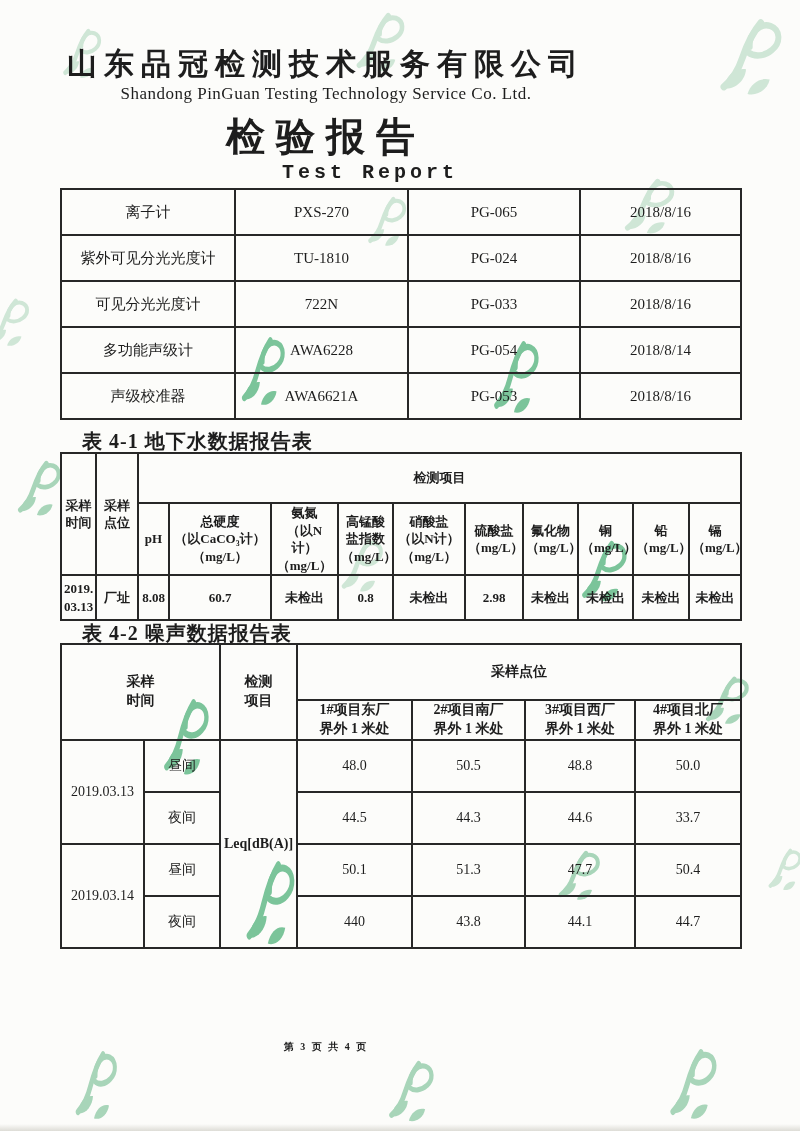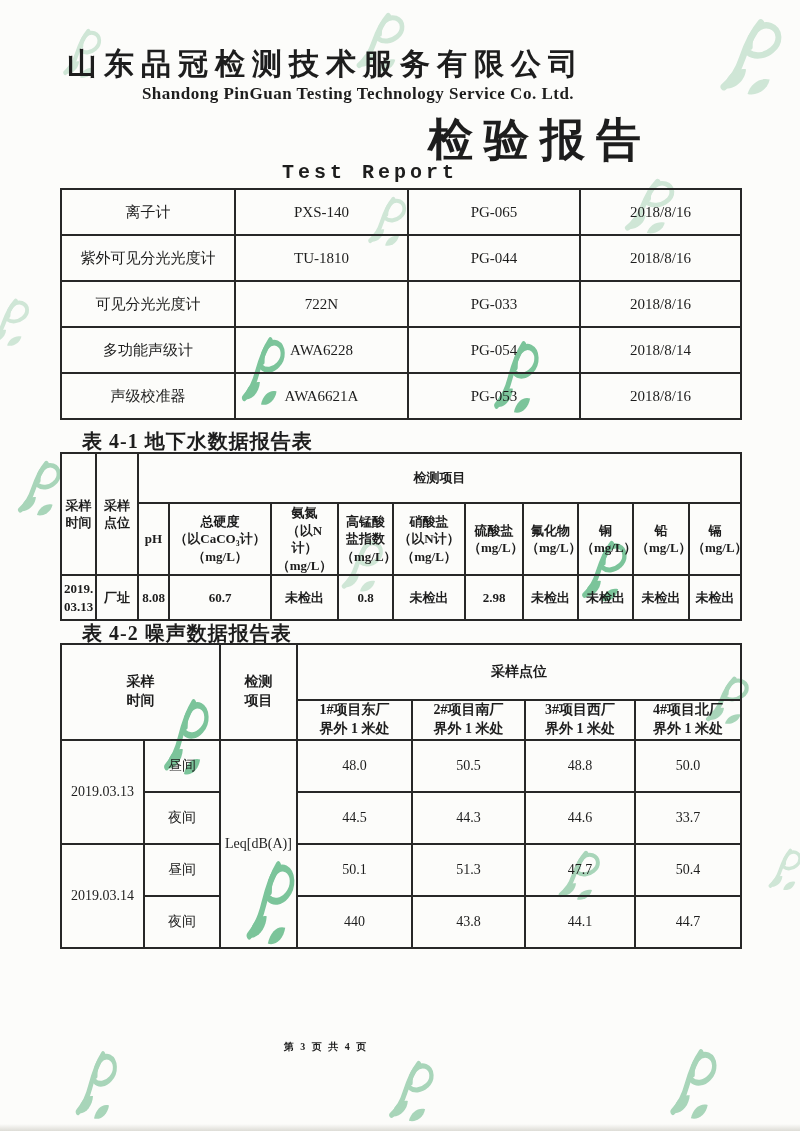--- a/index.html
+++ b/index.html
@@ -7,41 +7,41 @@
     width:800px; height:1131px; position:relative; overflow:hidden;
     background:#fcfcfa;
     font-family:"Liberation Serif","DejaVu Serif",serif;
     color:#1d1d1d;
   }
   .abs { position:absolute; }
   .centered { left:0; width:652px; text-align:center; }
 
   
   .company-cn { top:44px; font-size:30px; font-weight:bold; letter-spacing:7px; }
-  .company-en { top:84px; font-size:17px; font-weight:bold; letter-spacing:0.5px;padding-left:32px; }
-  .title-cn   { top:110px; font-size:45px; font-weight:bold; letter-spacing:11px;text-align:right; }
+  .company-en { top:84px; font-size:17px; font-weight:normal; letter-spacing:0.5px; }
+  .title-cn   { top:110px; font-size:39px; font-weight:bold; letter-spacing:11px; }
   .title-en   { top:161px; font-size:20px; font-weight:bold; letter-spacing:4px;
                 font-family:"Liberation Mono","DejaVu Sans Mono",monospace;padding-left:44px; }
 
   
   table { border-collapse:collapse; table-layout:fixed; position:absolute; }
   td { border:2px solid #272727; text-align:center; vertical-align:middle; padding:0 2px; }
   .ml { white-space:pre-line; line-height:1.35; }
 
   .tbl-instruments { left:60px; top:188px; width:680px; font-size:15px; }
   .tbl-instruments td { height:44px;margin-left:18px; }
 
   .caption { font-size:20px; font-weight:bold; letter-spacing:1px; }
   .caption-1 { left:82px; top:428px; }
   .caption-2 { left:82px; top:620px; }
 
   .tbl-gw { left:60px; top:452px; width:680px; font-size:13px; font-weight:bold; }
   .tbl-noise { left:60px; top:643px; width:680px; font-size:14px; }
   .tbl-noise .hd { font-weight:bold; }
-  .leq { font-weight:normal; font-size:14px;margin-top:9px; }
+  .leq { font-weight:bold; font-size:14px;margin-top:9px; }
 
   .footer { top:1040px; font-size:10px; font-weight:bold; letter-spacing:2px; }
 
   
   .wm { position:absolute; pointer-events:none; }
   .wm-light  { color:#cfe6d6; }
   .wm-mid    { color:#a8d5b9; }
   .wm-strong { color:#7bc49a; }
 
   .scan-bottom { left:0; bottom:0; width:800px; height:7px;
@@ -127,28 +127,28 @@
 <table class="tbl-instruments">
   <colgroup>
       <col style="width:174px">
       <col style="width:173px">
       <col style="width:172px">
       <col style="width:161px">
     </colgroup>
   <tbody>
       <tr>
     <td>离子计</td>
-    <td>PXS-140</td>
+    <td>PXS-270</td>
     <td>PG-065</td>
     <td>2018/8/16</td>
   </tr>
   <tr>
     <td>紫外可见分光光度计</td>
     <td>TU-1810</td>
-    <td>PG-044</td>
+    <td>PG-024</td>
     <td>2018/8/16</td>
   </tr>
   <tr>
     <td>可见分光光度计</td>
     <td>722N</td>
     <td>PG-033</td>
     <td>2018/8/16</td>
   </tr>
   <tr>
     <td>多功能声级计</td>

